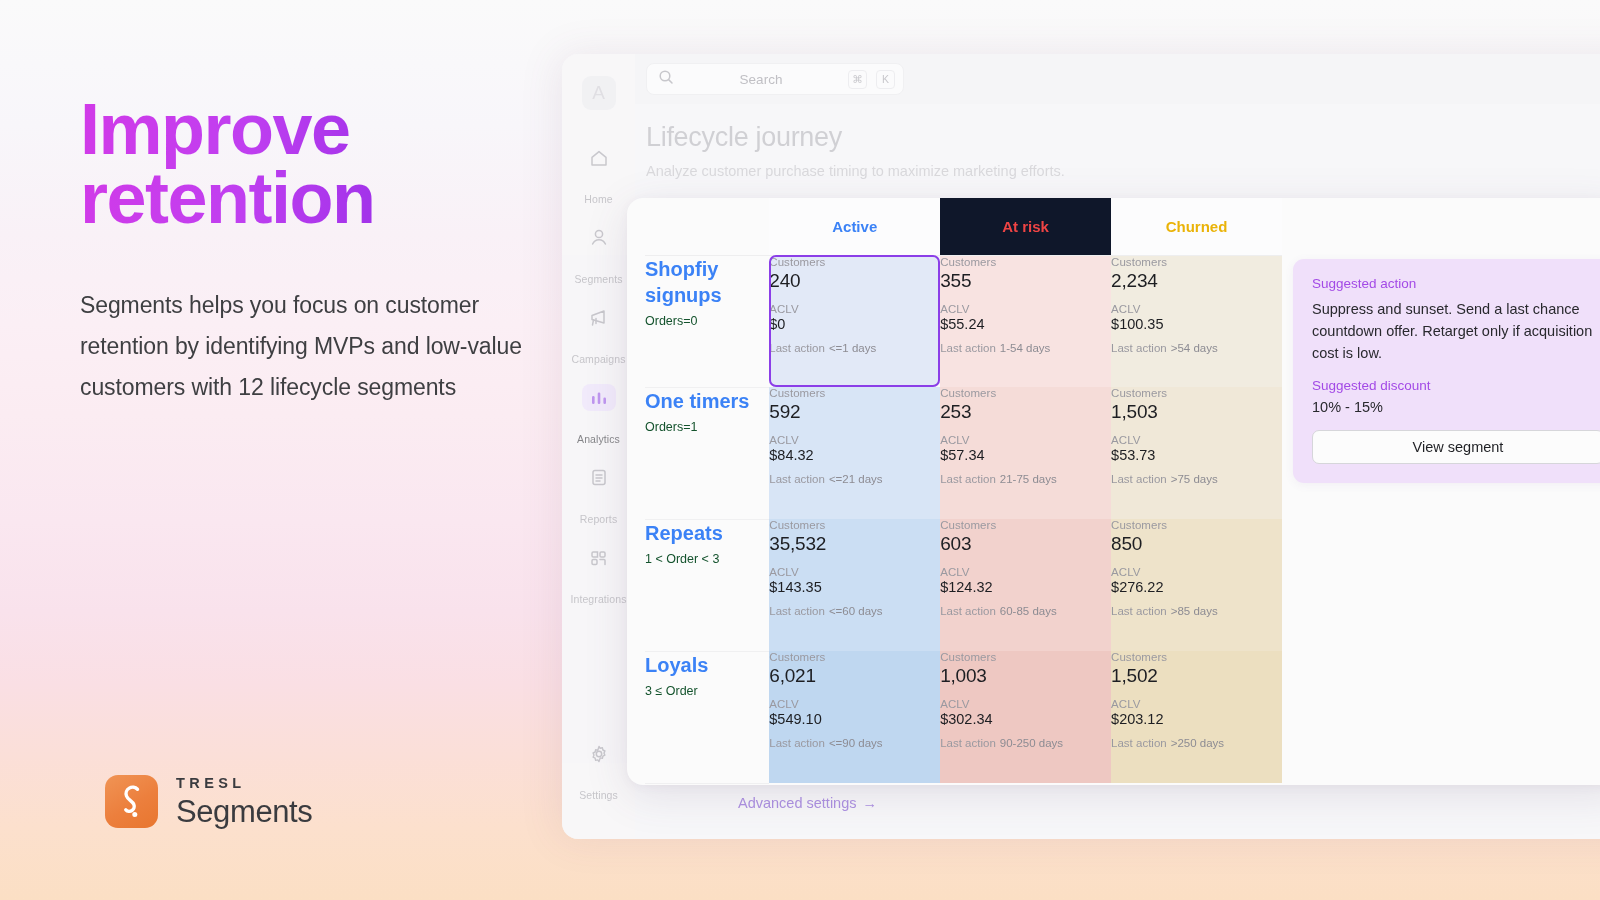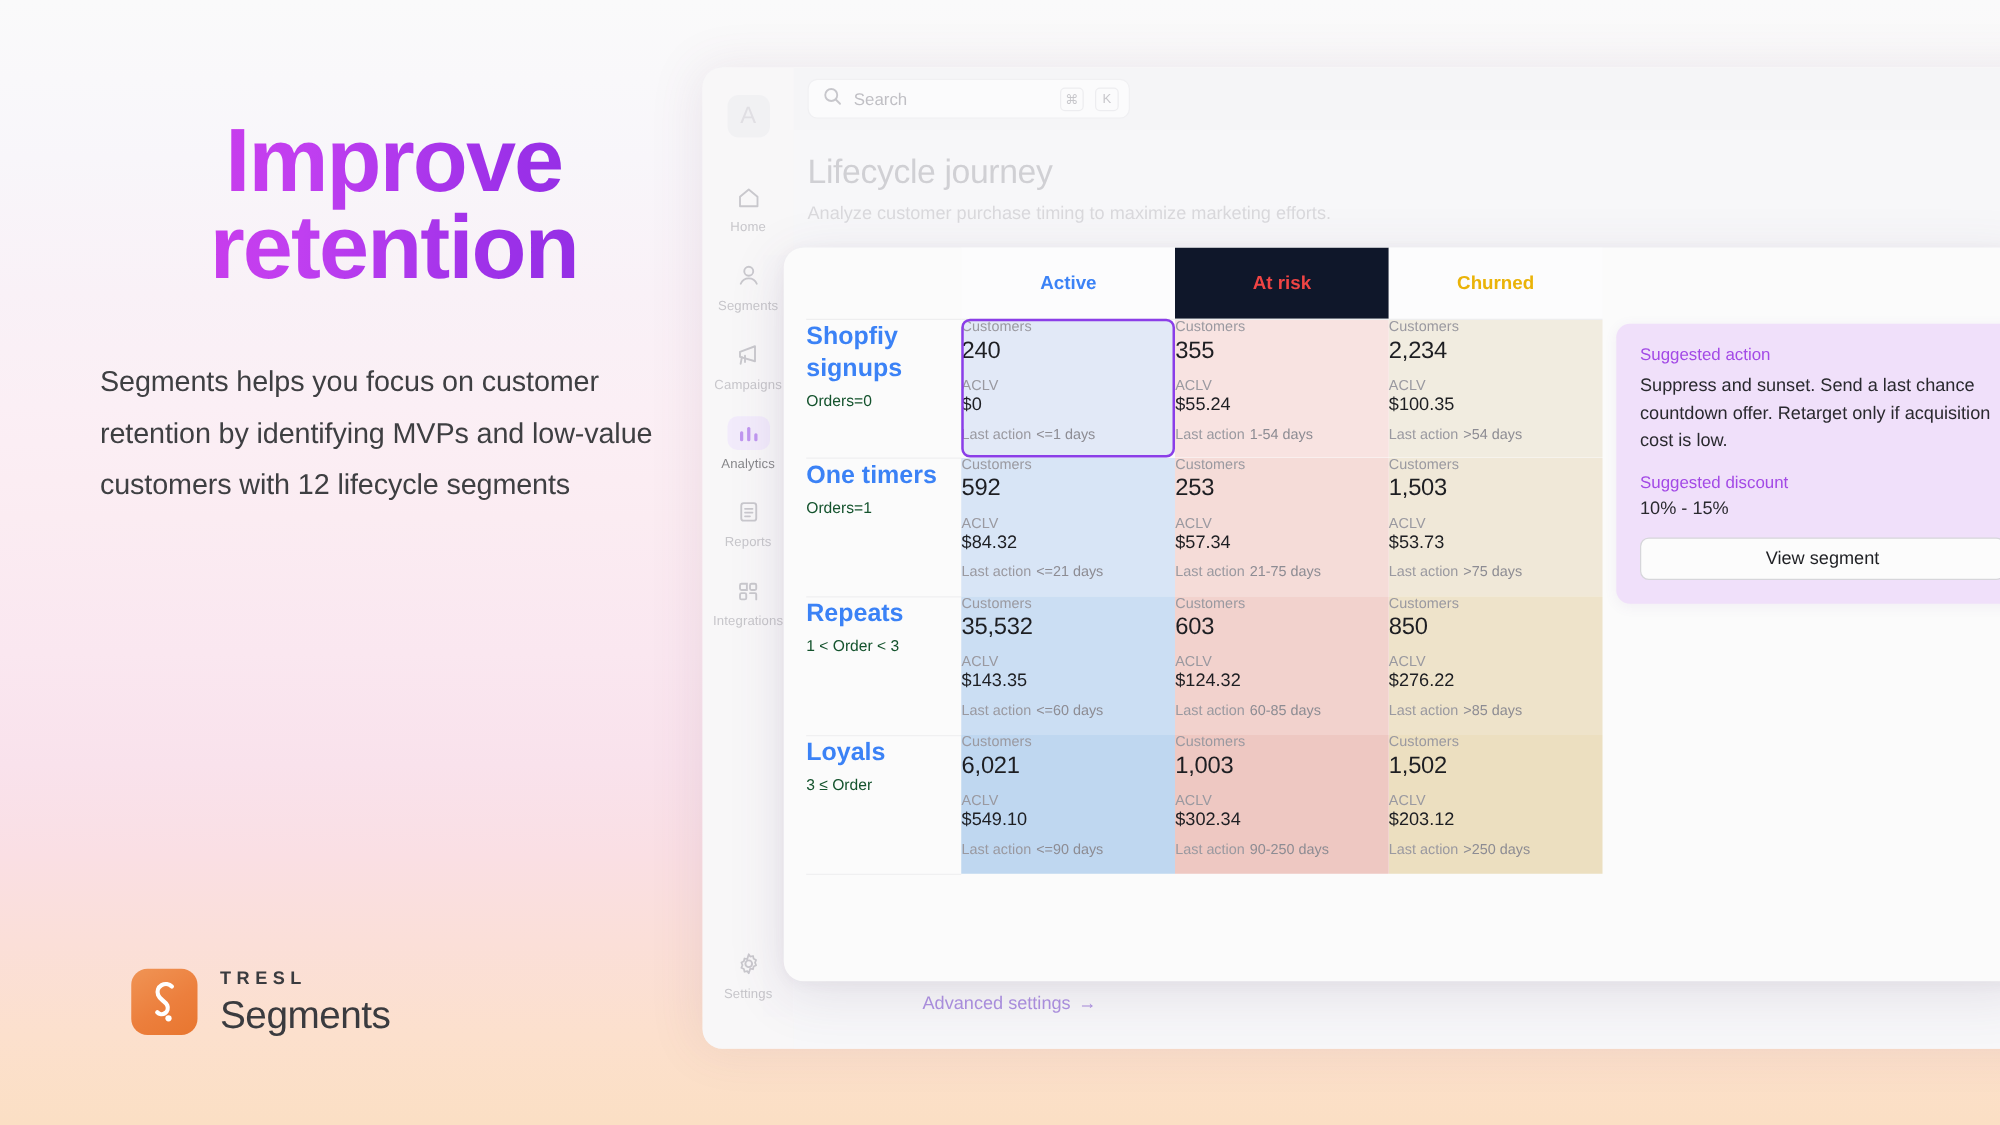--- a/index.html
+++ b/index.html
@@ -30,21 +30,20 @@
   }
   .headline {
     font-size: 72px;
     font-weight: 700;
     line-height: 0.96;
     letter-spacing: -1.5px;
     background: linear-gradient(95deg, #d13ae8 0%, #c03ff0 35%, #9b30e8 70%, #8b2ee0 100%);
     -webkit-background-clip: text;
     background-clip: text;
     color: transparent;
-    text-align: center;
     -webkit-text-fill-color: transparent;
   }
   .headline .line2 { display: block; }
   .subcopy {
     margin-top: 52px;
     font-size: 23px;
     line-height: 1.78;
     color: #3e3f42;
     font-weight: 400;
     letter-spacing: -0.1px;
@@ -113,21 +112,21 @@
     font-size: 19px;
     display: flex; align-items: center; justify-content: center;
     font-weight: 500;
     margin-bottom: 27px;
   }
   .nav-item {
     width: 73px;
     display: flex;
     flex-direction: column;
     align-items: center;
-    gap: 5px;
+    gap: 22px;
     padding: 7px 0 9px;
     margin-bottom: 3px;
     cursor: pointer;
   }
   .nav-icon-wrap {
     width: 34px; height: 27px;
     display: flex; align-items: center; justify-content: center;
     border-radius: 8px;
   }
   .nav-item.active .nav-icon-wrap { background: #ece1fb; }
@@ -162,20 +161,21 @@
     opacity: 0.55;
   }
   .searchbox {
     width: 258px; height: 32px;
     background: #ffffff;
     border: 1px solid #ebebee;
     border-radius: 8px;
     display: flex; align-items: center;
     padding: 0 8px 0 11px;
     gap: 9px;
+    text-align: center;
   }
   .searchbox .s-placeholder {
     flex: 1;
     font-size: 13.5px;
     color: #8e8d95;
   }
   .kbd {
     min-width: 19px; height: 19px;
     border: 1px solid #e6e6e9;
     border-radius: 4px;
@@ -253,21 +253,21 @@
     color: #3b82f6;
     line-height: 1.3;
   }
   .row-name .rn-sub {
     font-size: 12.5px;
     color: #14532d;
     margin-top: 6px;
   }
   .cell {
     padding: 16px 0 14px 13px;
-    height: 111px;
+    height: 132px;
     position: relative;
   }
   .cell .lbl {
     font-size: 11.5px;
     color: #9a99a0;
     letter-spacing: 0.05px;
   }
   .cell .big {
     font-size: 19px;
     color: #1d1e22;

